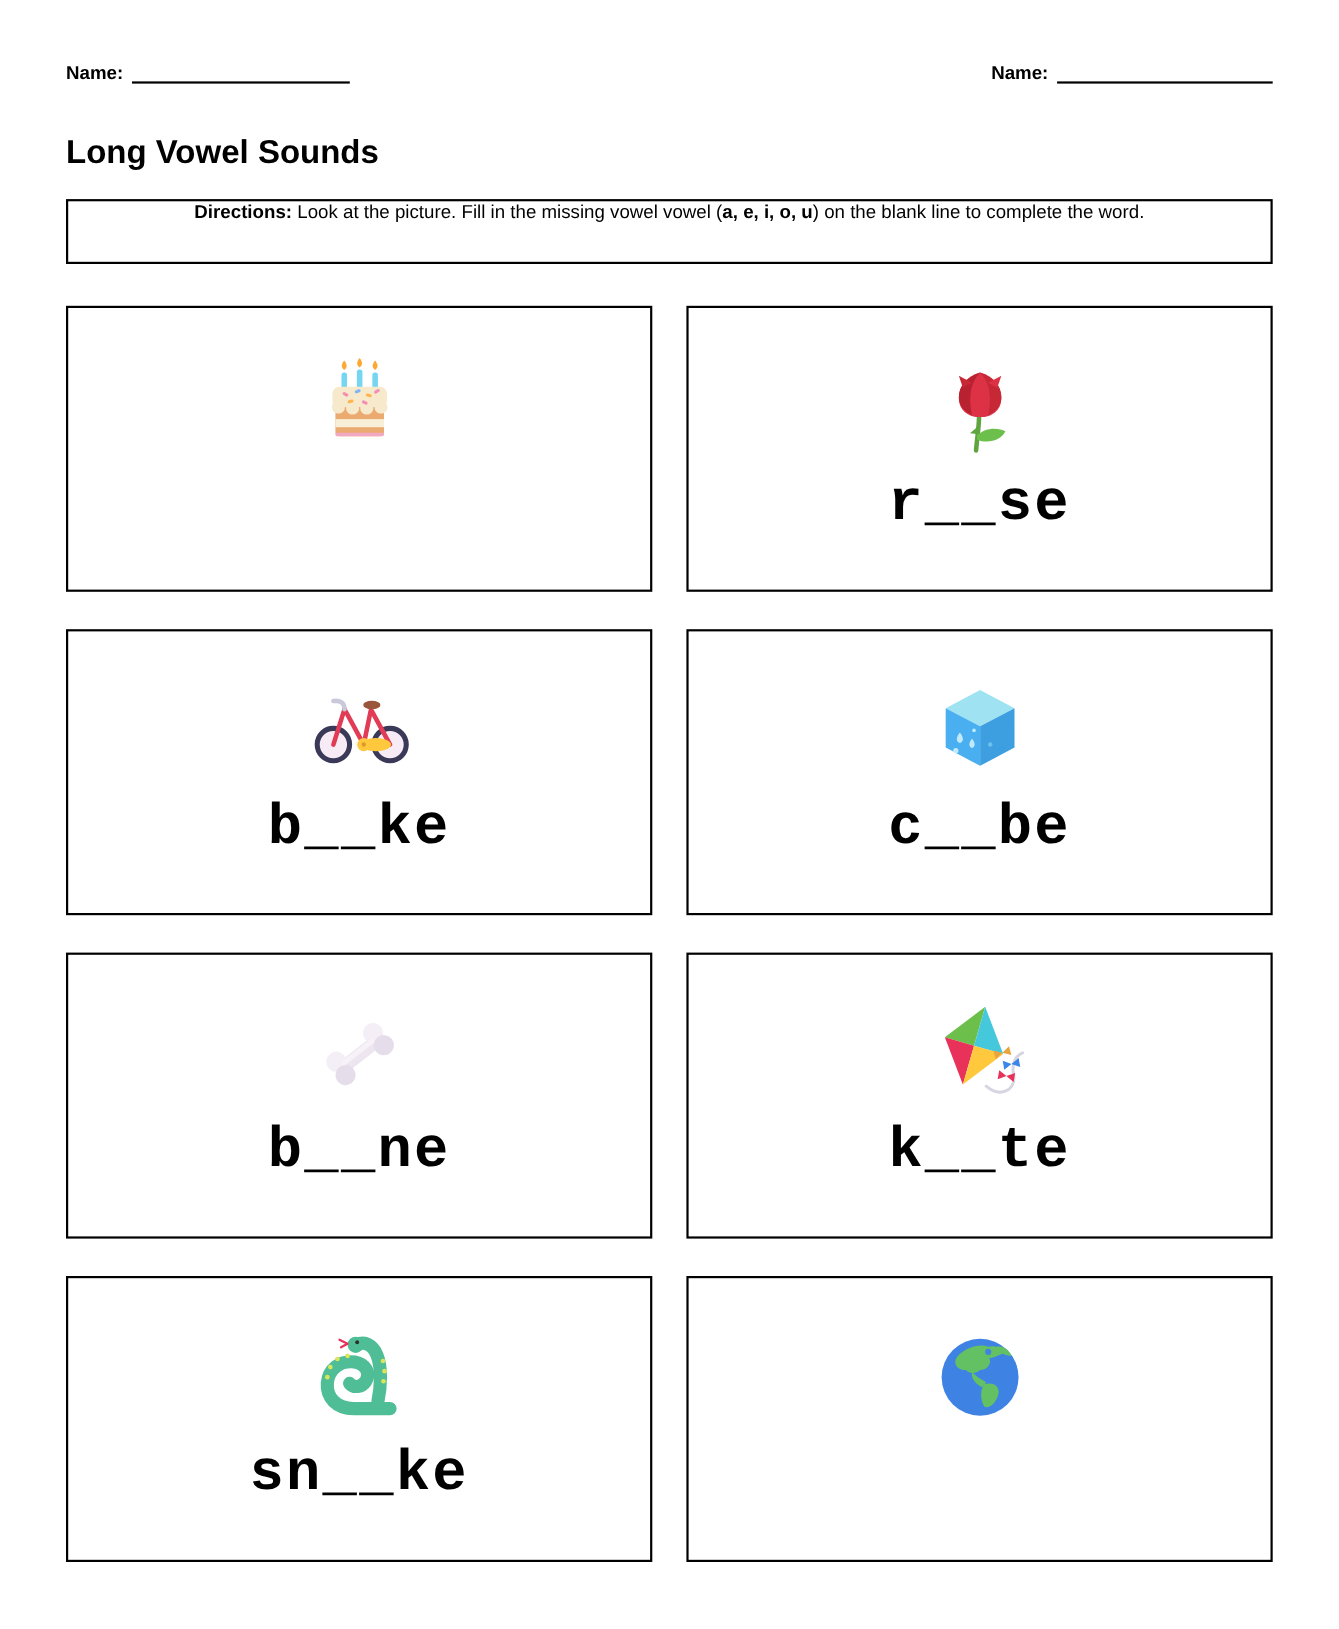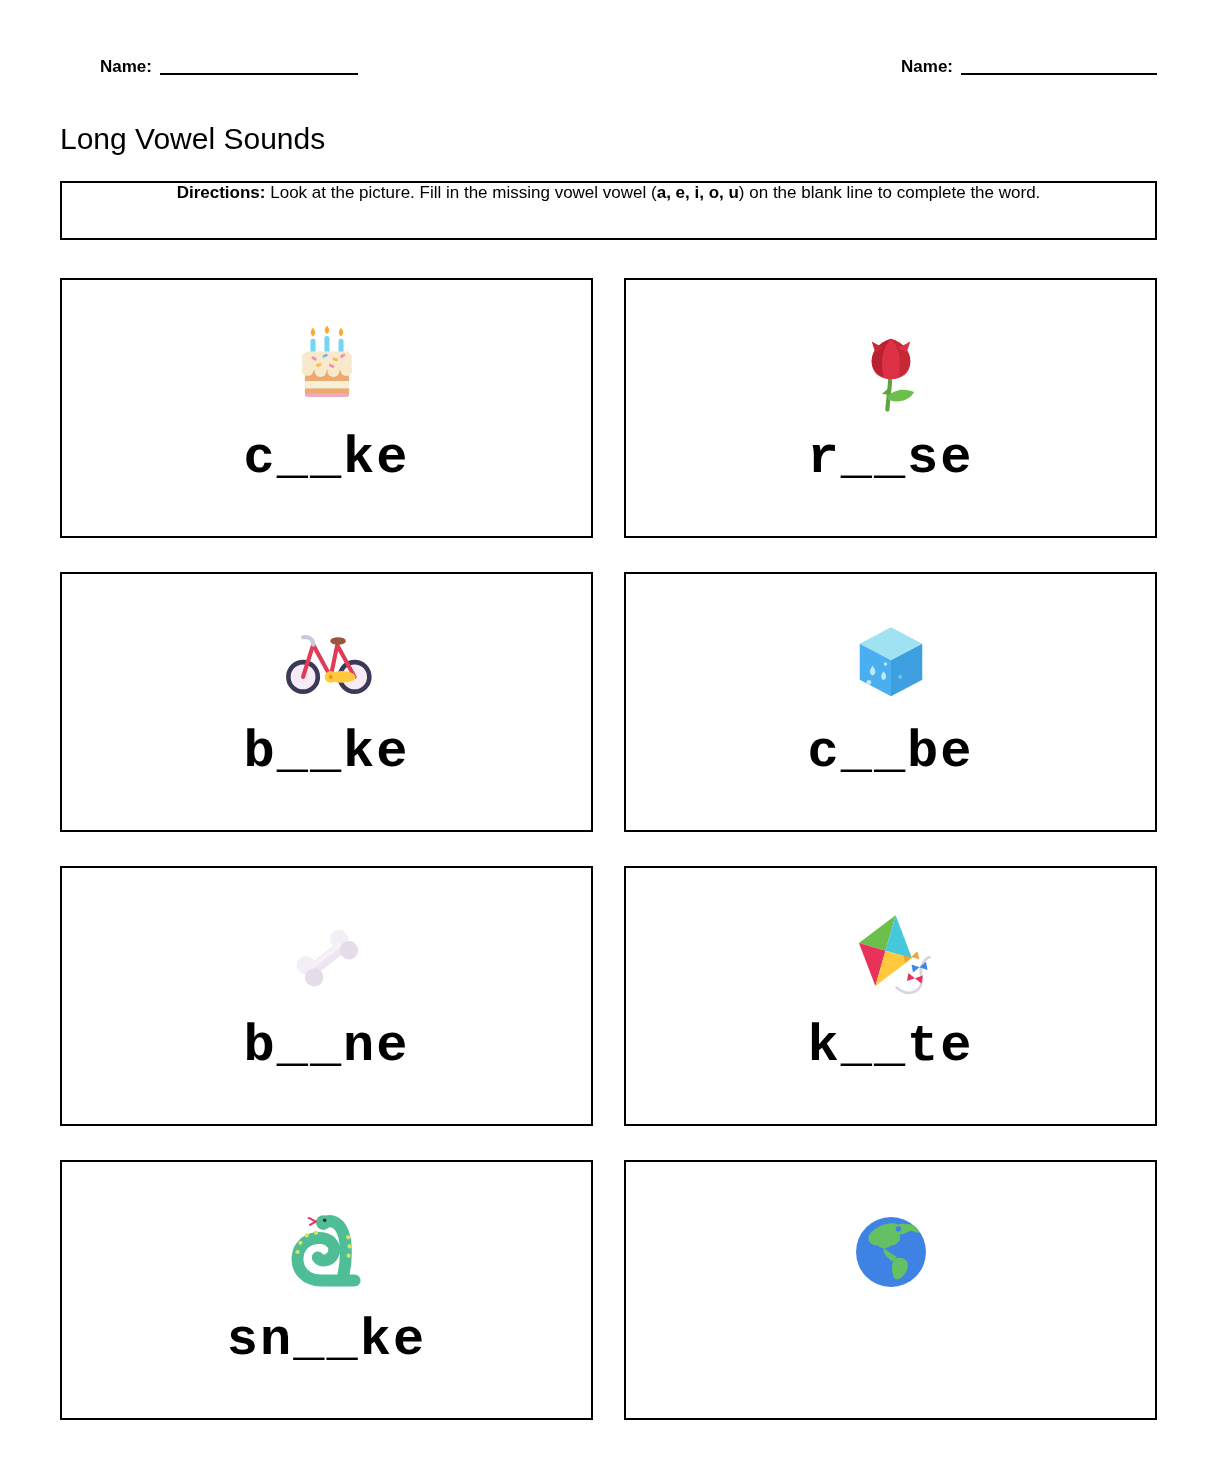--- a/index.html
+++ b/index.html
@@ -12,32 +12,32 @@
   .page {
     box-sizing: border-box;
     width: 1217px; height: 1481px;
     padding: 58px 60px 0 60px;
   }
   
   .header-row {
     display: flex; justify-content: space-between; align-items: flex-end;
     font-size: 17px; font-weight: bold;
   }
-  .field { display: flex; align-items: center; margin-left: 40px; }
+  .field { display: flex; align-items: flex-end; }
   .field-label { line-height: 1.1; }
   .rule {
     display: inline-block; border-bottom: 2px solid #000;
     height: 14px; margin-left: 8px; margin-bottom: 1px;
   }
   .name-rule { width: 198px; }
   .date-rule { width: 196px; }
 
   .title {
     margin: 45px 0 0 0;
-    font-size: 30px; font-weight: normal; line-height: 1.1;
+    font-size: 30px; font-weight: bold; line-height: 1.1;
   }
 
   .directions-box {
     box-sizing: border-box;
     margin-top: 26px; height: 59px;
     border: 2px solid #000;
     display: flex; align-items: flex-start; justify-content: center;
     font-size: 17px; white-space: pre-wrap;
   }
   .directions-box .b { font-weight: bold; }
@@ -104,21 +104,20 @@
         <circle cx="43" cy="51" r="6.5" fill="#F7E9CB"></circle>
         <circle cx="57" cy="51" r="6.5" fill="#F7E9CB"></circle>
         <circle cx="71" cy="50" r="6.5" fill="#F7E9CB"></circle>
         <rect x="33" y="36" width="6" height="3" rx="1.5" fill="#F48FB1" transform="rotate(30 36 37.5)"></rect>
         <rect x="45" y="33" width="6" height="3" rx="1.5" fill="#7FB3F4" transform="rotate(-20 48 34.5)"></rect>
         <rect x="56" y="37" width="6" height="3" rx="1.5" fill="#FFB74D" transform="rotate(15 59 38.5)"></rect>
         <rect x="64" y="33" width="6" height="3" rx="1.5" fill="#F48FB1" transform="rotate(-30 67 34.5)"></rect>
         <rect x="38" y="43" width="6" height="3" rx="1.5" fill="#FFB74D" transform="rotate(-15 41 44.5)"></rect>
         <rect x="52" y="44" width="6" height="3" rx="1.5" fill="#F48FB1" transform="rotate(25 55 45.5)"></rect>
       </svg>
-      <div class="word"><span>c</span><span>__</span><span>ke</span></div>
     </div>
 
     <div class="card">
       <svg class="emoji" viewBox="0 0 100 100" aria-hidden="true">
         <path d="M49,58 C49,70 47,80 46,93" stroke="#5FA43F" stroke-width="4.5" fill="none" stroke-linecap="round"></path>
         <path d="M47,70 l-7,6 l9,1 z" fill="#5FA43F"></path>
         <path d="M47,78 C55,70 68,70 75,74 C71,83 57,87 47,82 Z" fill="#6CBF4B"></path>
         <path d="M50,16 C36,20 29,30 29,41 C29,53 38,60 50,60 C62,60 71,53 71,41 C71,30 64,20 50,16 Z" fill="#DD3246"></path>
         <path d="M50,16 C41,25 38,40 42,58 C34,54 29,48 29,40 C29,29 38,20 50,16Z" fill="#B8212F"></path>
         <path d="M50,16 C59,25 62,40 58,58 C66,54 71,48 71,40 C71,29 62,20 50,16Z" fill="#C62836"></path>

